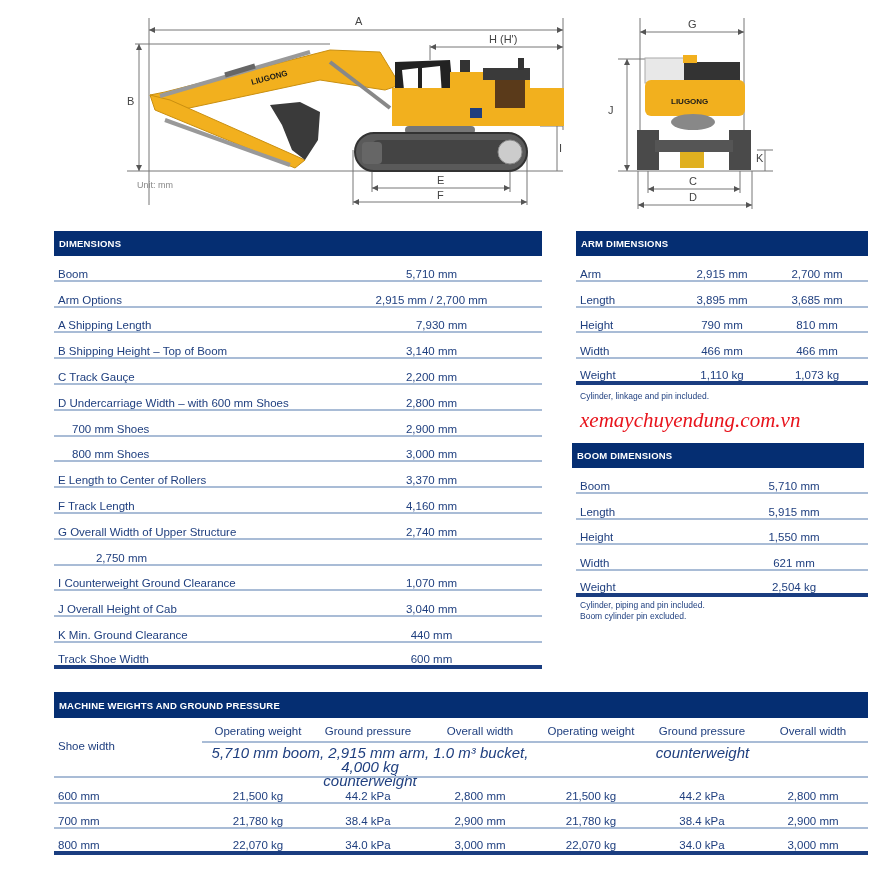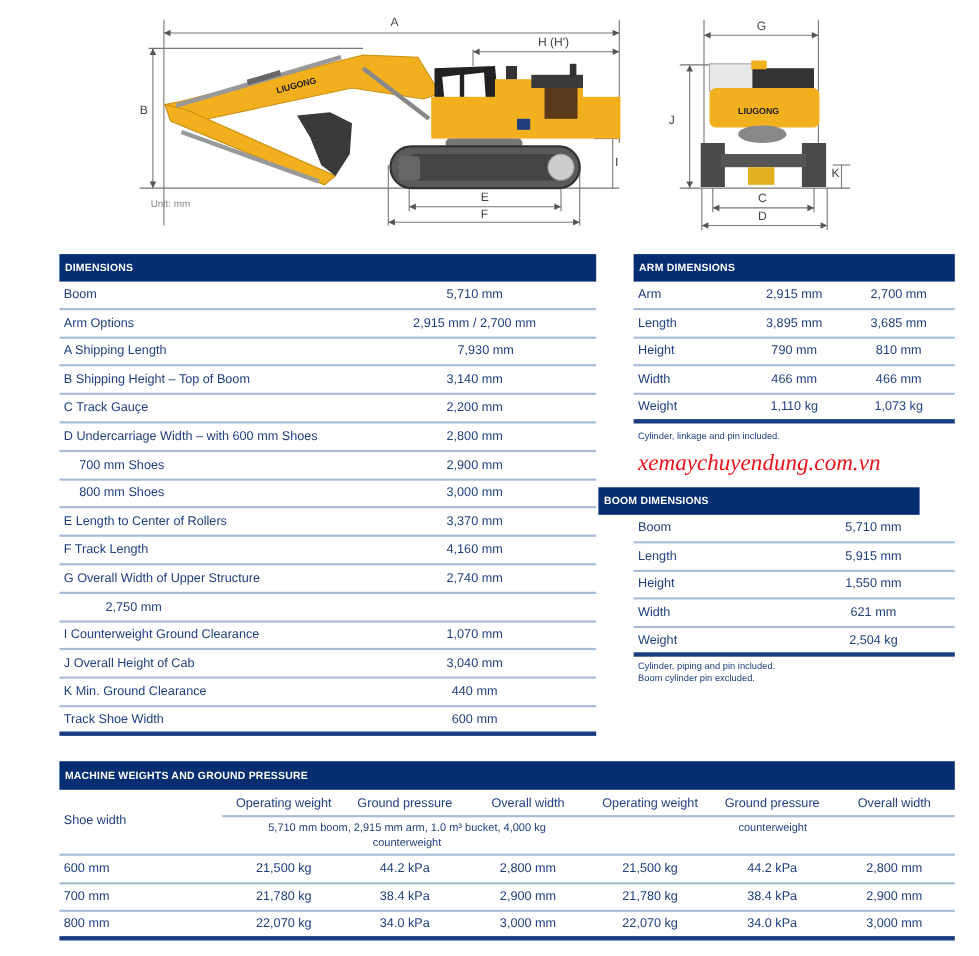--- a/index.html
+++ b/index.html
@@ -13,29 +13,29 @@
   .dim-label { position: absolute; font-family: "Liberation Sans", sans-serif; font-size: 11px; color: #444; }
   .unit-label { position: absolute; left: 137px; top: 180px; font-size: 9px; color: #888; }
 
   
   .section-header {
     position: absolute; background: #052e72; color: #ffffff;
     font-family: "Liberation Sans", sans-serif; font-weight: bold;
     font-size: 9.5px; letter-spacing: 0.2px; padding-left: 5px;
     display: flex; align-items: center; text-transform: uppercase;
   }
-  .row { position: absolute; display: flex; align-items: center; border-bottom: 2px solid #a9bcd6; font-size: 11.5px; color: #1f3f7f; }
+  .row { position: absolute; display: flex; align-items: flex-end; border-bottom: 2px solid #a9bcd6; font-size: 11.5px; color: #1f3f7f; }
   .row.last { border-bottom: 4px solid #1a3d80; }
   .cell { white-space: nowrap; }
   .cell.center { text-align: center; }
   .note { position: absolute; font-size: 8.5px; color: #1f3f7f; line-height: 11px; }
   .watermark { position: absolute; left: 580px; top: 408px; font-family: "Liberation Serif", serif; font-style: italic; font-size: 21px; color: #e8131b; }
 
   .mw-head { position: absolute; font-size: 11.5px; color: #1f3f7f; text-align: center; white-space: nowrap; }
-  .mw-sub { position: absolute; font-size: 10px; color: #1f3f7f; text-align: center; line-height: 14px; }
+  .mw-sub { position: absolute; font-size: 15px; color: #1f3f7f; text-align: center; line-height: 14px; font-style: italic; }
   .hline { position: absolute; height: 2px; background: #a9bcd6; }
 </style>
 </head>
 <body>
 
 <div class="diagram">
   <svg width="890" height="220" viewBox="0 0 890 220">
 
     <g stroke="#777" stroke-width="1" fill="none">
       <line x1="149" y1="18" x2="149" y2="205"></line>
@@ -245,21 +245,21 @@
     <div class="row last" style="left: 576px; top: 359.2px; width: 292px; height: 25.8px;">
       <span class="cell" style="width: 96px; padding-left: 4px;">Weight</span>
       <span class="cell center" style="width: 100px;">1,110 kg</span>
       <span class="cell center" style="width: 90px;">1,073 kg</span>
     </div>
   </div>
 <div class="note" style="left:580px;top:391px;">Cylinder, linkage and pin included.</div>
 
 <div class="watermark">xemaychuyendung.com.vn</div>
 
-<div class="section-header" style="left:544px;top:443px;width:292px;height:25px;">BOOM DIMENSIONS</div>
+<div class="section-header" style="left:572px;top:443px;width:292px;height:25px;">BOOM DIMENSIONS</div>
 <div id="boom-rows">
     <div class="row" style="left: 576px; top: 468px; width: 292px; height: 25.8px;">
       <span class="cell" style="width: 150px; padding-left: 4px;">Boom</span>
       <span class="cell center" style="width: 136px;">5,710 mm</span>
     </div>
     <div class="row" style="left: 576px; top: 493.8px; width: 292px; height: 25.8px;">
       <span class="cell" style="width: 150px; padding-left: 4px;">Length</span>
       <span class="cell center" style="width: 136px;">5,915 mm</span>
     </div>
     <div class="row" style="left: 576px; top: 519.6px; width: 292px; height: 25.8px;">

